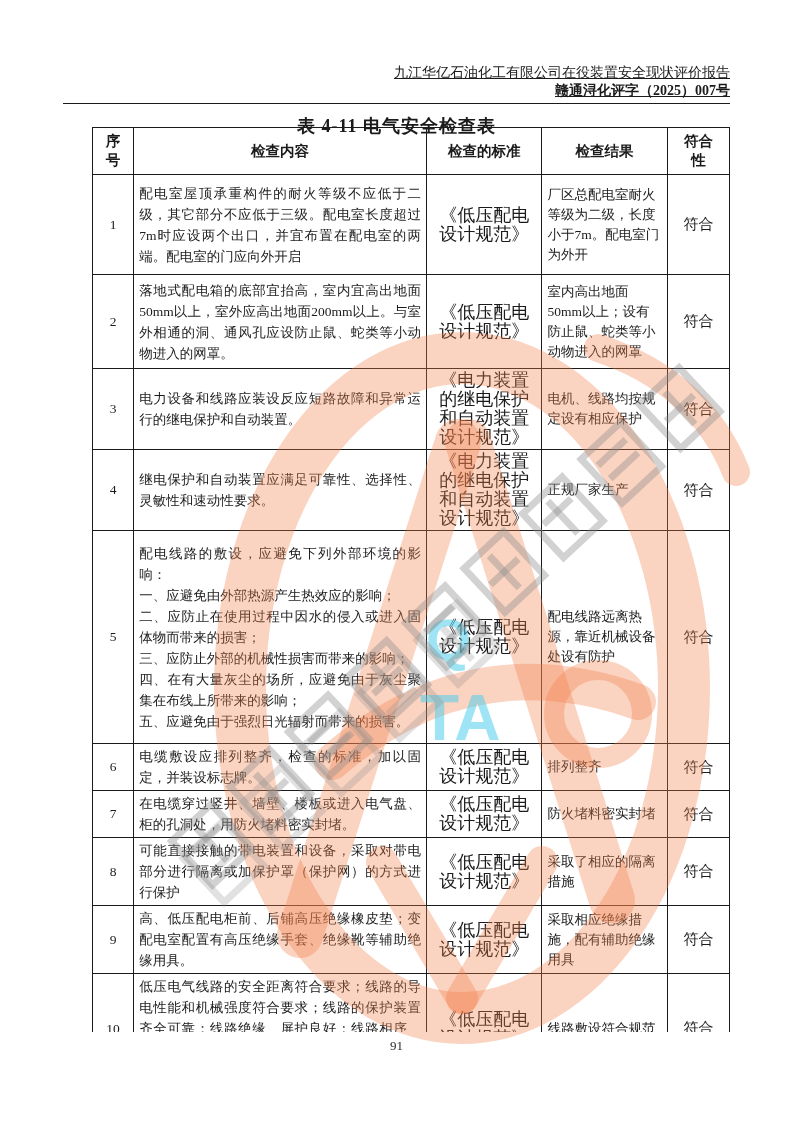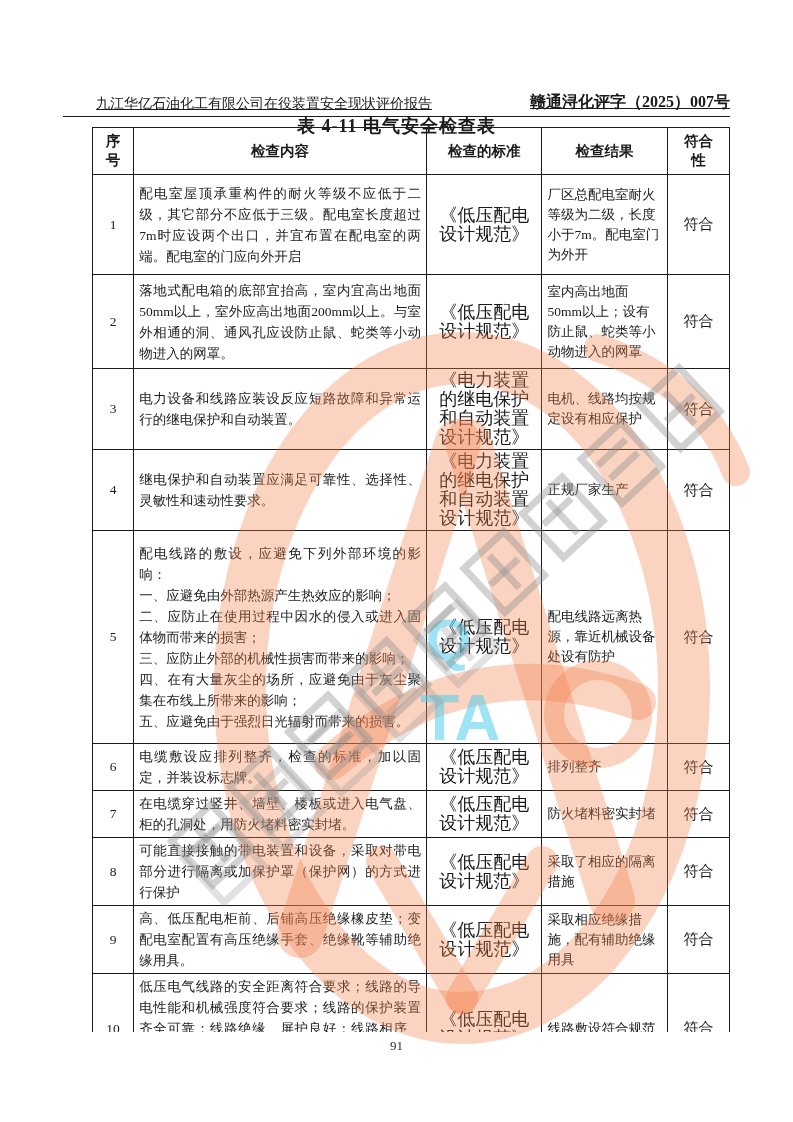--- a/index.html
+++ b/index.html
@@ -5,27 +5,27 @@
   html,body{margin:0;padding:0;}
   body{
     width:793px;height:1122px;position:relative;background:#ffffff;
     font-family:"Liberation Serif","DejaVu Serif",serif;color:#1b1b1b;
     overflow:hidden;
   }
   
   .doc-header{
     position:absolute;left:63px;right:63px;top:64px;
     display:flex;justify-content:space-between;align-items:flex-end;
-    border-bottom:1.5px solid #1b1b1b;padding-bottom:3px;
+    border-bottom:1.5px solid #1b1b1b;padding-bottom:3px;flex-direction:column;
   }
   .doc-header .h-left{
     font-size:14px;text-decoration:underline;margin-left:33px;white-space:nowrap;
   }
   .doc-header .h-right{
-    font-size:16px;font-weight:bold;text-decoration:underline;white-space:nowrap;margin-top:28px;
+    font-size:14px;font-weight:bold;text-decoration:underline;white-space:nowrap;
   }
   
   .doc-title{
     position:absolute;left:0;right:0;top:114px;text-align:center;
     font-size:18px;font-weight:bold;letter-spacing:1px;
   }
   
   .table-wrap{
     position:absolute;left:92px;top:127px;width:639px;height:905px;overflow:hidden;
   }

